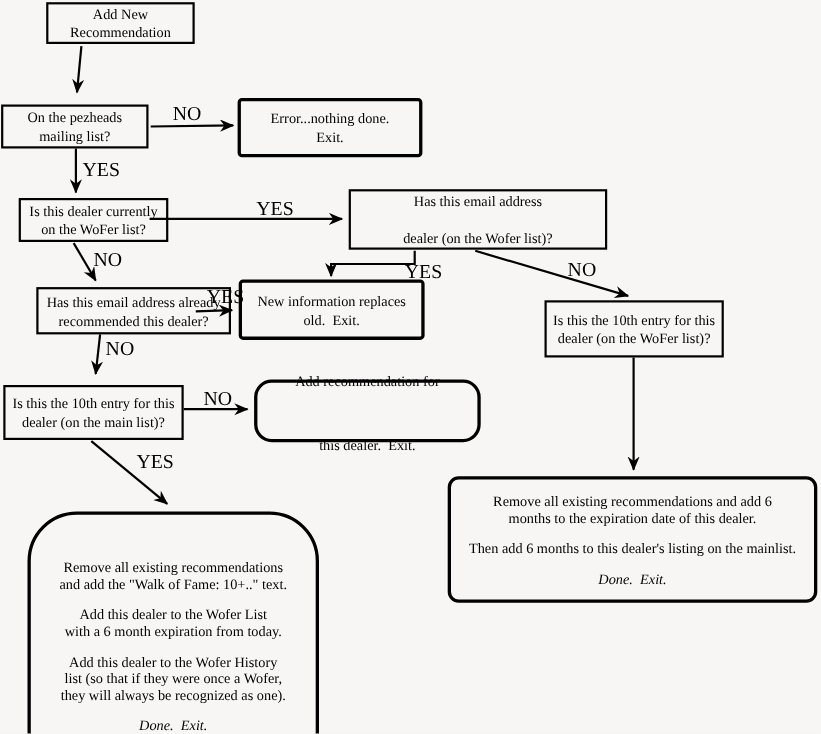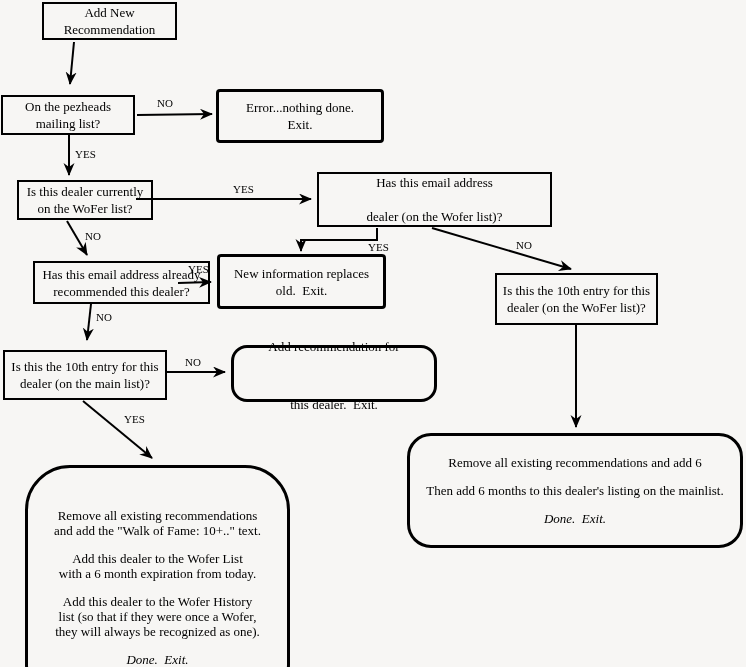--- a/index.html
+++ b/index.html
@@ -51,21 +51,21 @@
   }
   .para {
     margin: 0 0 13px 0;
   }
   .para:last-child {
     margin-bottom: 0;
     font-style: italic;
   }
   .edge-label {
     position: absolute;
-    font-size: 11px;
+    font-size: 18px;
     line-height: 13px;
     white-space: pre;
     z-index: 6;
   }
 </style>
 </head>
 <body>
 
 <div class="stage">
 
@@ -153,23 +153,24 @@
     <div class="para">
       <span class="line">Add this dealer to the Wofer History</span>
       <span class="line">list (so that if they were once a Wofer,</span>
       <span class="line">they will always be recognized as one).</span>
     </div>
     <div class="para">
       <span class="line">Done.  Exit.</span>
     </div>
   </div>
 
-  <div class="box rounded big" style="left:407px; top:433px; width:336px; height:115px; border-radius:24px;">
+  <div class="box rounded big" style="left:407px; top:433px; width:336px; height:115px; border-radius:10px;">
     <div class="para">
       <span class="line">Remove all existing recommendations and add 6</span>
+      <span class="line">months to the expiration date of this dealer.</span>
     </div>
     <div class="para">
       <span class="line">Then add 6 months to this dealer's listing on the mainlist.</span>
     </div>
     <div class="para">
       <span class="line">Done.  Exit.</span>
     </div>
   </div>
 
   <span class="edge-label" style="left:157px; top:97px;">NO</span>

